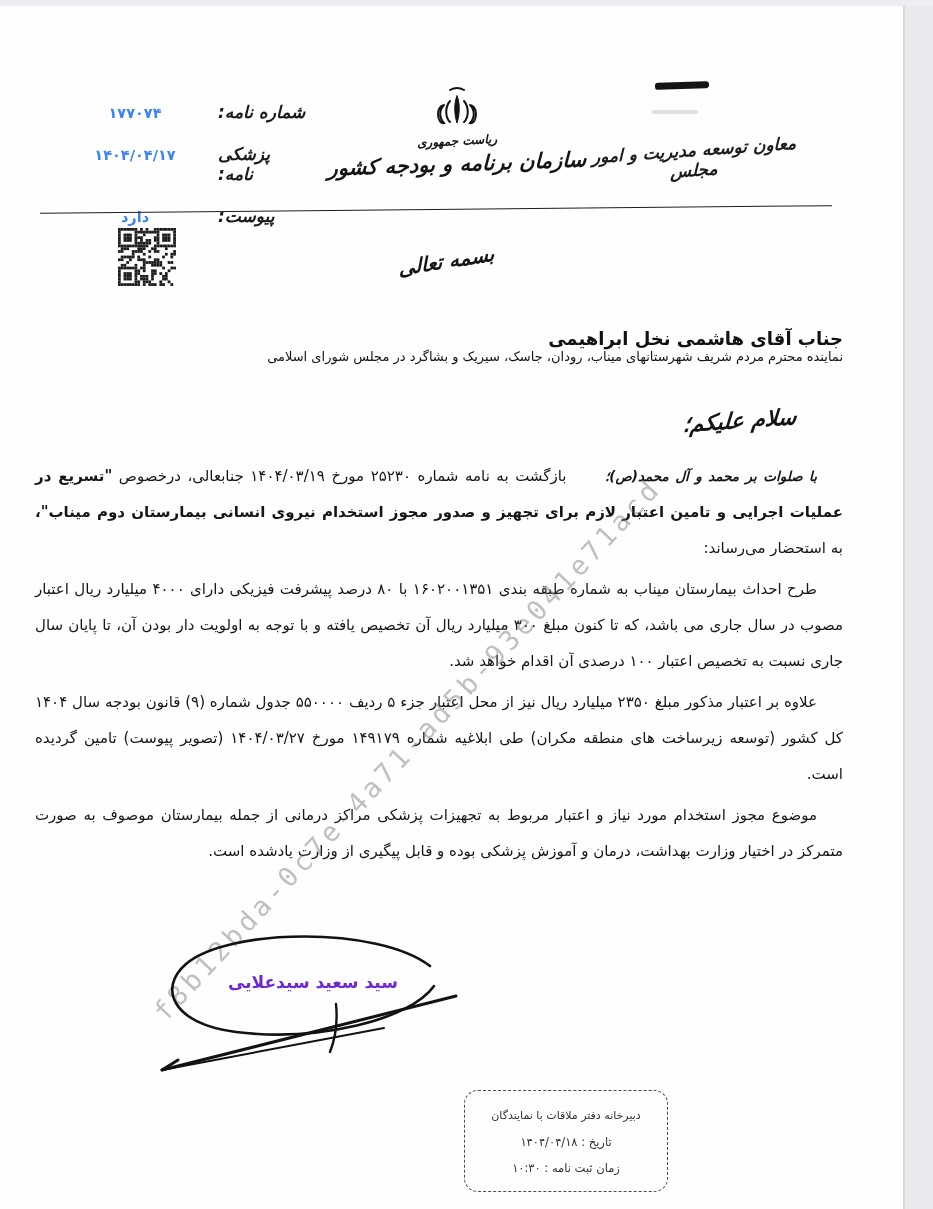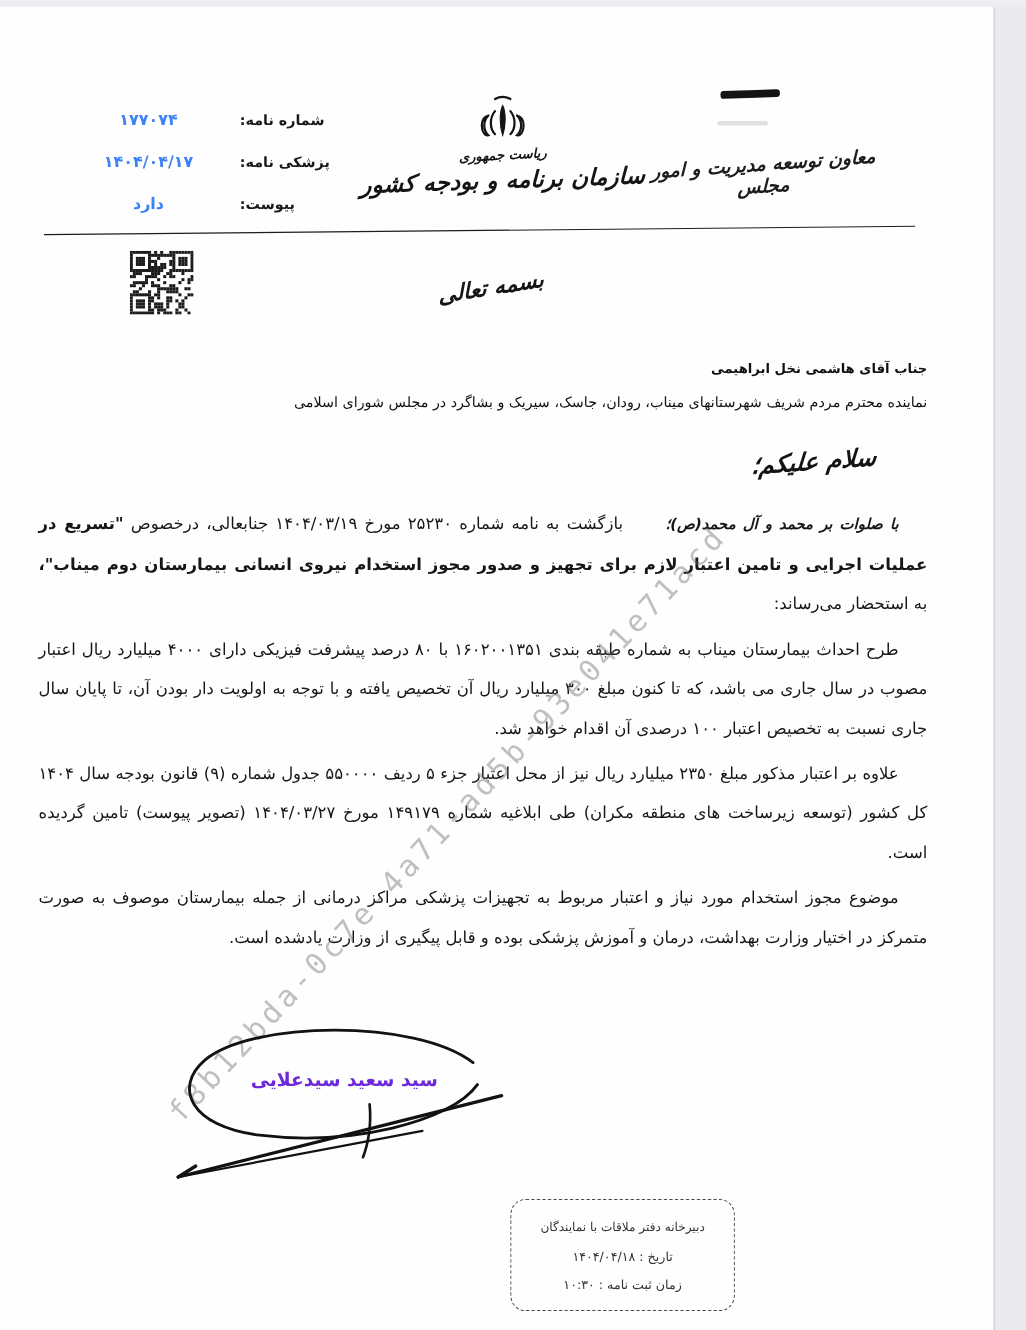--- a/index.html
+++ b/index.html
@@ -21,32 +21,32 @@
     position:absolute;right:96px;top:134px;width:230px;text-align:center;
     font-size:17px;font-weight:bold;font-style:italic;color:#1c1c1c;
     transform:rotate(-4deg) skewX(-4deg);
   }
   .org-block{position:absolute;left:322px;top:78px;width:270px;text-align:center;color:#141414;}
   .org-emblem{display:block;margin:0 auto;}
   .org-presidency{font-size:12px;font-style:italic;font-weight:bold;margin-top:2px;transform:rotate(-3deg);}
   .org-name{font-size:21px;font-weight:bold;font-style:italic;margin-top:4px;transform:rotate(-2deg) skewX(-3deg);white-space:nowrap;}
   .meta-block{position:absolute;left:52px;top:96px;width:258px;}
   .meta-row{display:flex;direction:rtl;align-items:baseline;margin-bottom:22px;}
-  .meta-label{width:92px;font-size:13px;font-weight:bold;color:#1a1a1a;text-align:left;}
+  .meta-label{width:92px;font-size:17px;font-style:italic;font-weight:bold;color:#1a1a1a;text-align:left;}
   .meta-value{flex:1;text-align:center;font-size:14.5px;font-weight:bold;color:#3b82f6;}
   .header-rule{position:absolute;left:40px;top:203px;width:792px;height:0;border-top:1.7px solid #1e1e1e;transform:rotate(-0.55deg);}
   
   .qr{position:absolute;left:118px;top:222px;width:58px;height:58px;}
   .besmele{
     position:absolute;left:398px;top:243px;font-size:20px;font-weight:bold;font-style:italic;
     color:#151515;transform:rotate(-9deg) skewX(-6deg);
   }
   
   .recipient{position:absolute;right:62px;top:322px;text-align:right;color:#111;}
-  .recipient .r1{font-size:12px;font-weight:bold;margin-bottom:17px;}
+  .recipient .r1{font-size:18px;font-weight:bold;}
   .recipient .r2{font-size:13px;font-weight:normal;}
   .salutation{
     position:absolute;right:108px;top:402px;font-size:22px;font-weight:bold;font-style:italic;
     color:#131313;transform:rotate(-4deg) skewX(-8deg);
   }
   
   .body-text{position:absolute;right:62px;top:452px;width:808px;color:#161616;}
   .body-text p{
     margin:0 0 5px 0;font-size:15px;line-height:36px;text-align:justify;
     text-indent:26px;

